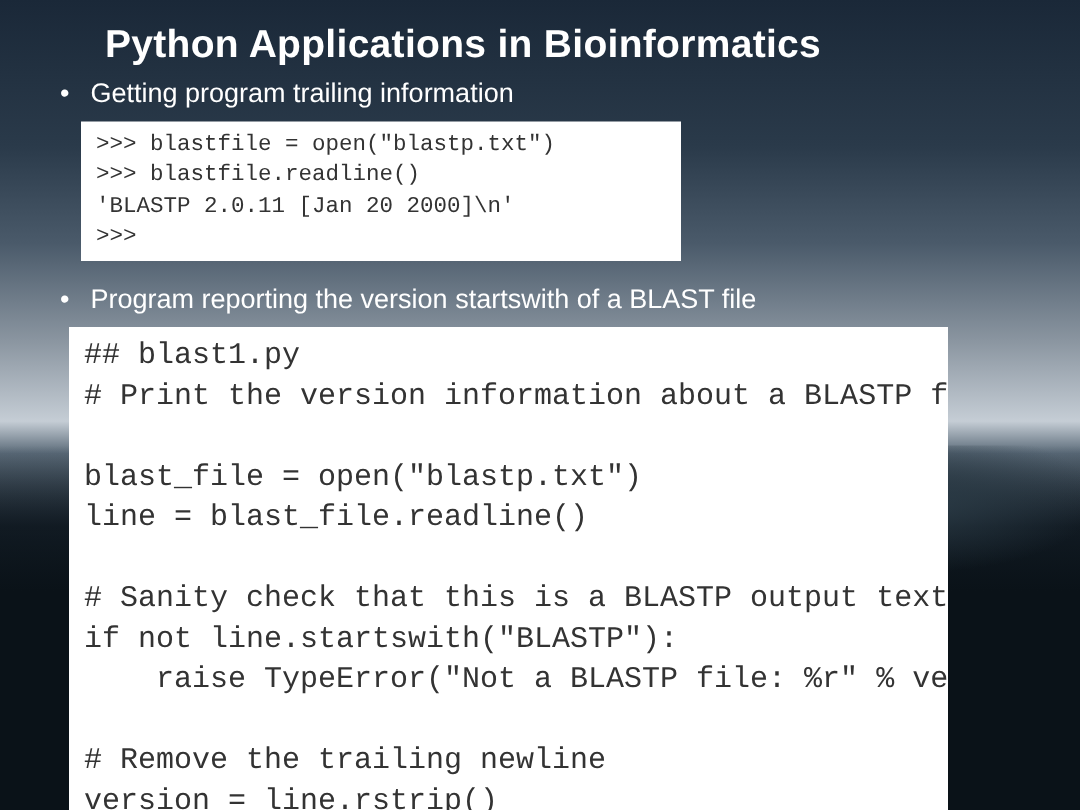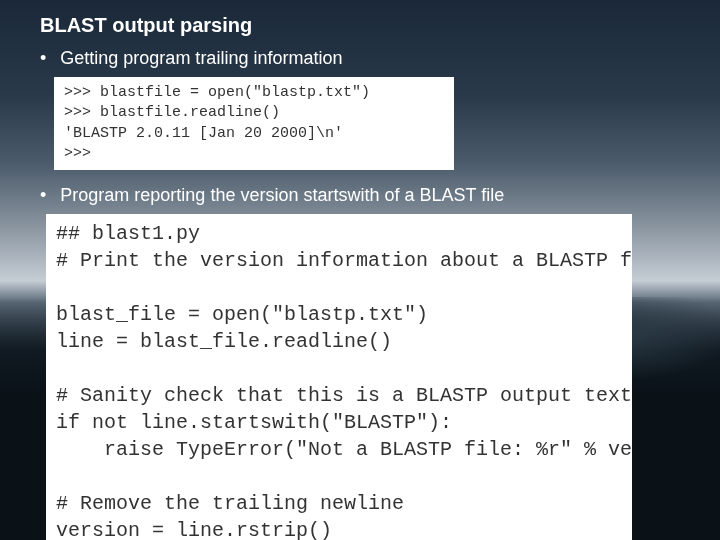--- a/index.html
+++ b/index.html
@@ -86,22 +86,22 @@
     font-size: 20px;
   }
 </style>
 </head>
 <body>
 
 <div class="mountain-overlay"></div>
 
 <div class="slide">
 
+  <div class="title">Python Applications in Bioinformatics</div>
 
-  <div class="subtitle">BLAST output parsing</div>
 
   <div class="bullet-row">
     <span class="dot">•</span>
     <span class="txt">Getting program trailing information</span>
   </div>
 
   <div class="code-box code1">&gt;&gt;&gt; blastfile = open("blastp.txt")
 &gt;&gt;&gt; blastfile.readline()
 'BLASTP 2.0.11 [Jan 20 2000]\n'
 &gt;&gt;&gt;</div>

